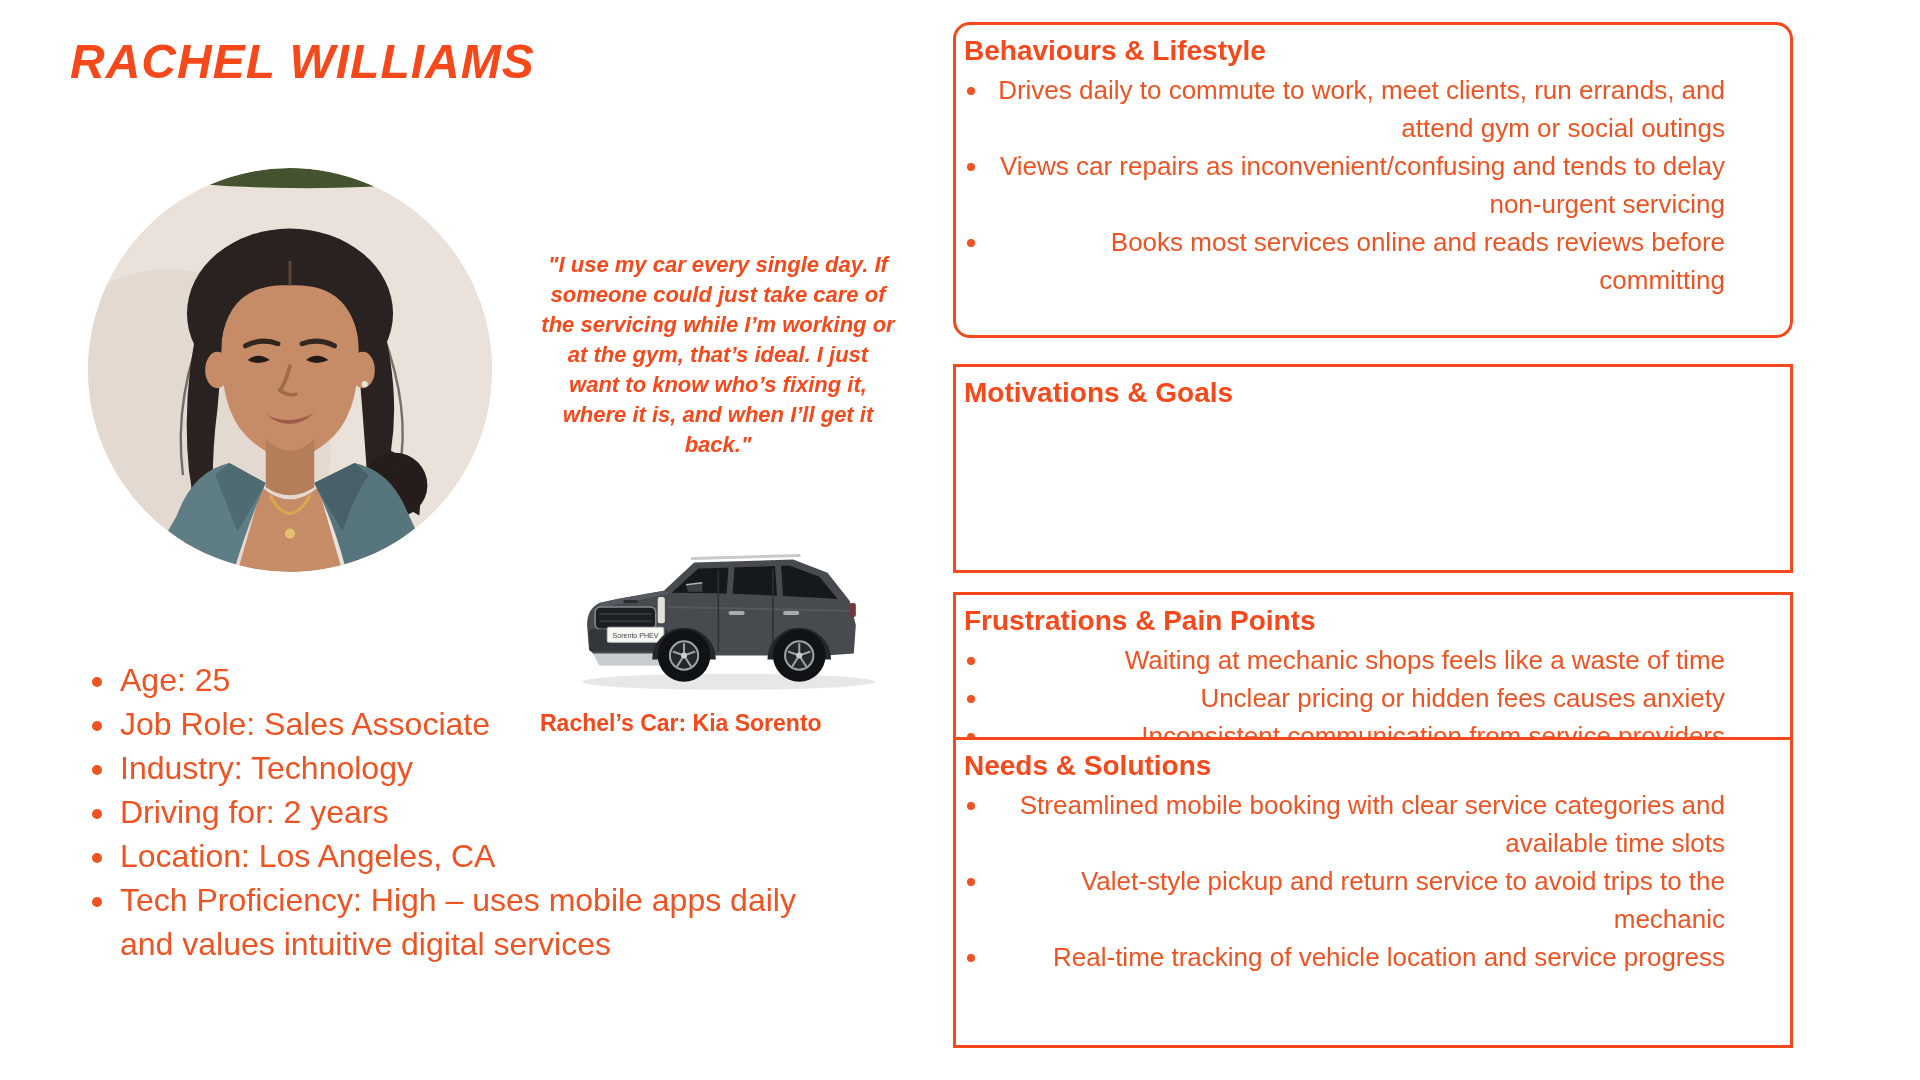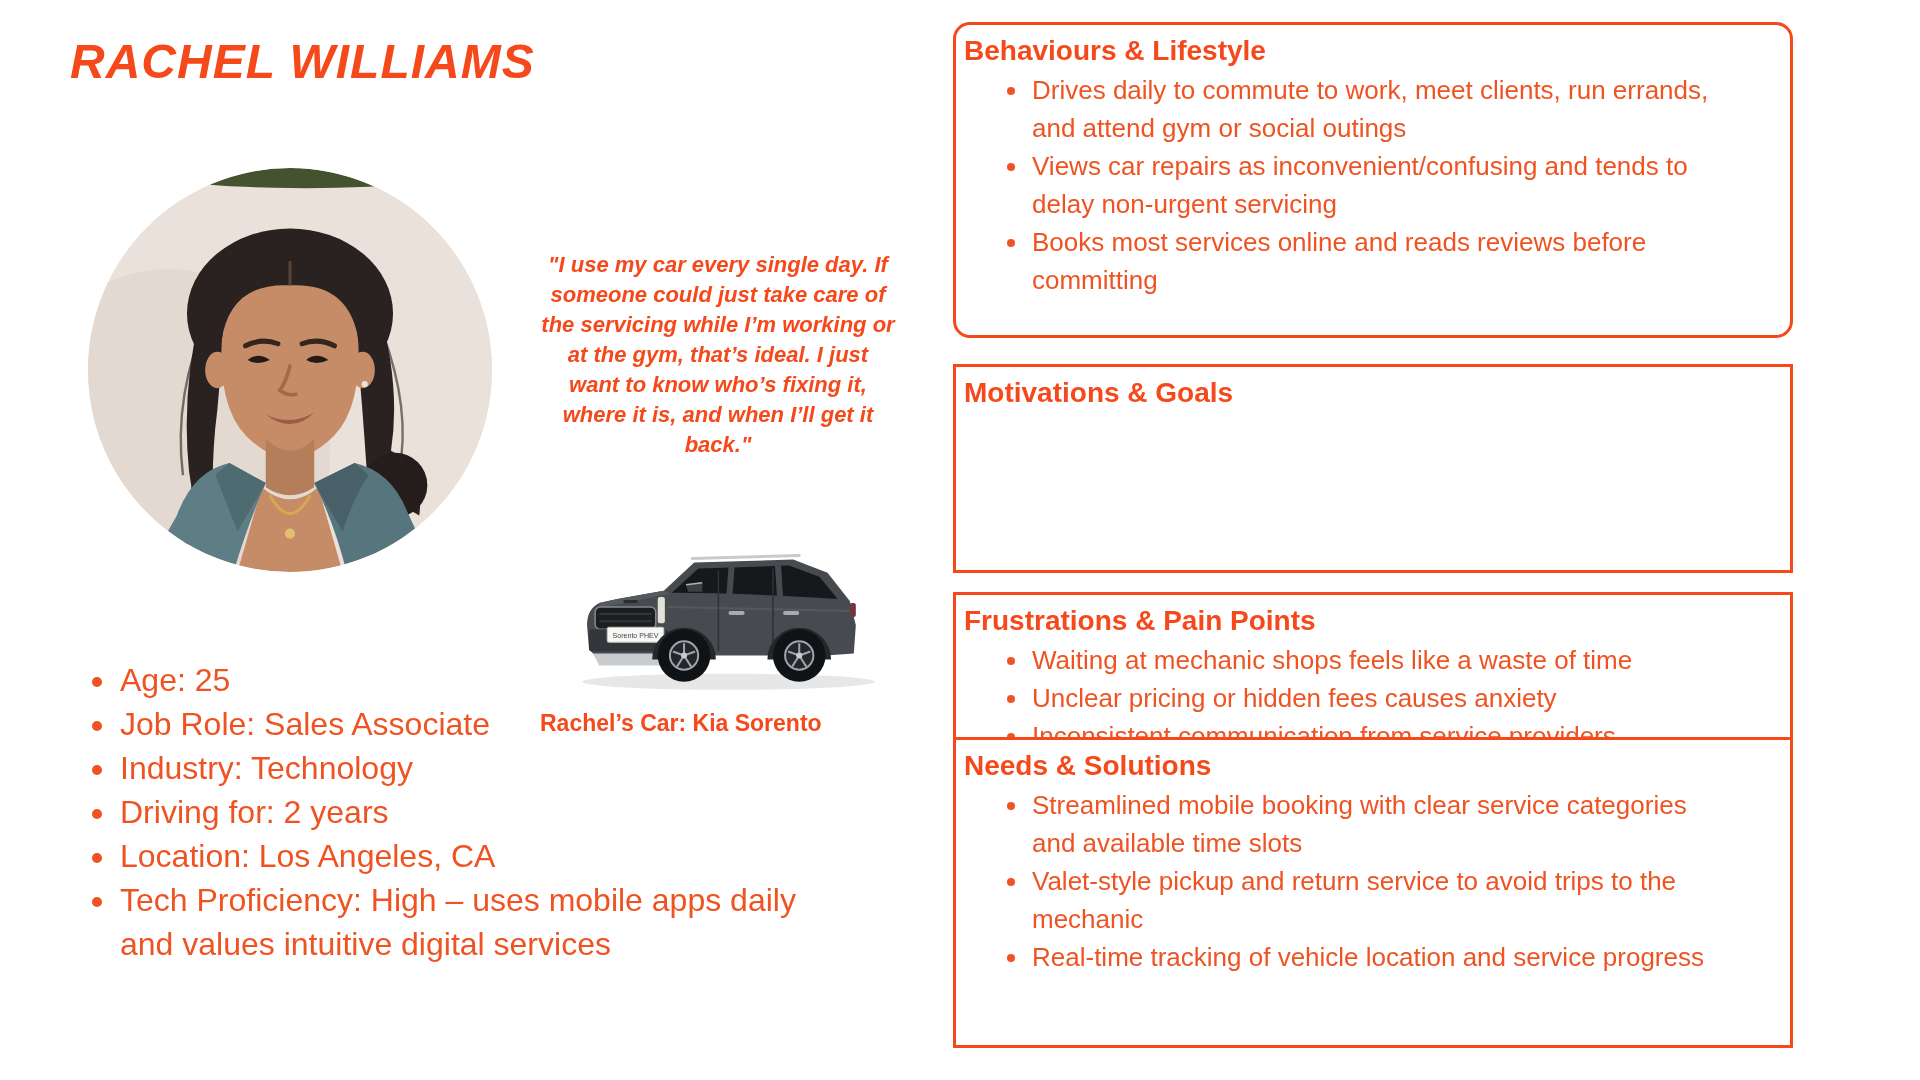--- a/index.html
+++ b/index.html
@@ -52,21 +52,21 @@
 
   
   .box{
     position:absolute;left:953px;width:840px;box-sizing:border-box;
     border:3px solid var(--accent);background:#ffffff;
   }
   .box h2{
     margin:0;padding:10px 14px 0 8px;
     font-size:28px;line-height:32px;font-weight:bold;color:var(--accent);
   }
-  .box ul{margin:4px 0 0;padding:0 65px 0 74px;list-style:disc;}
+  .box ul{margin:4px 0 0;padding:0 65px 0 34px;list-style:disc;text-align:right;}
   .box li{font-size:26px;line-height:38px;color:var(--accent-soft);padding-left:2px;}
   .box-s0{top:22px;height:316px;border-radius:17px;}
   .box-s1{top:348px;height:209px;margin-top:16px;}
   .box-s2{top:592px;height:166px;}
   .box-s3{top:737px;height:311px;}
 </style>
 </head>
 <body>
 
 <div class="page">

